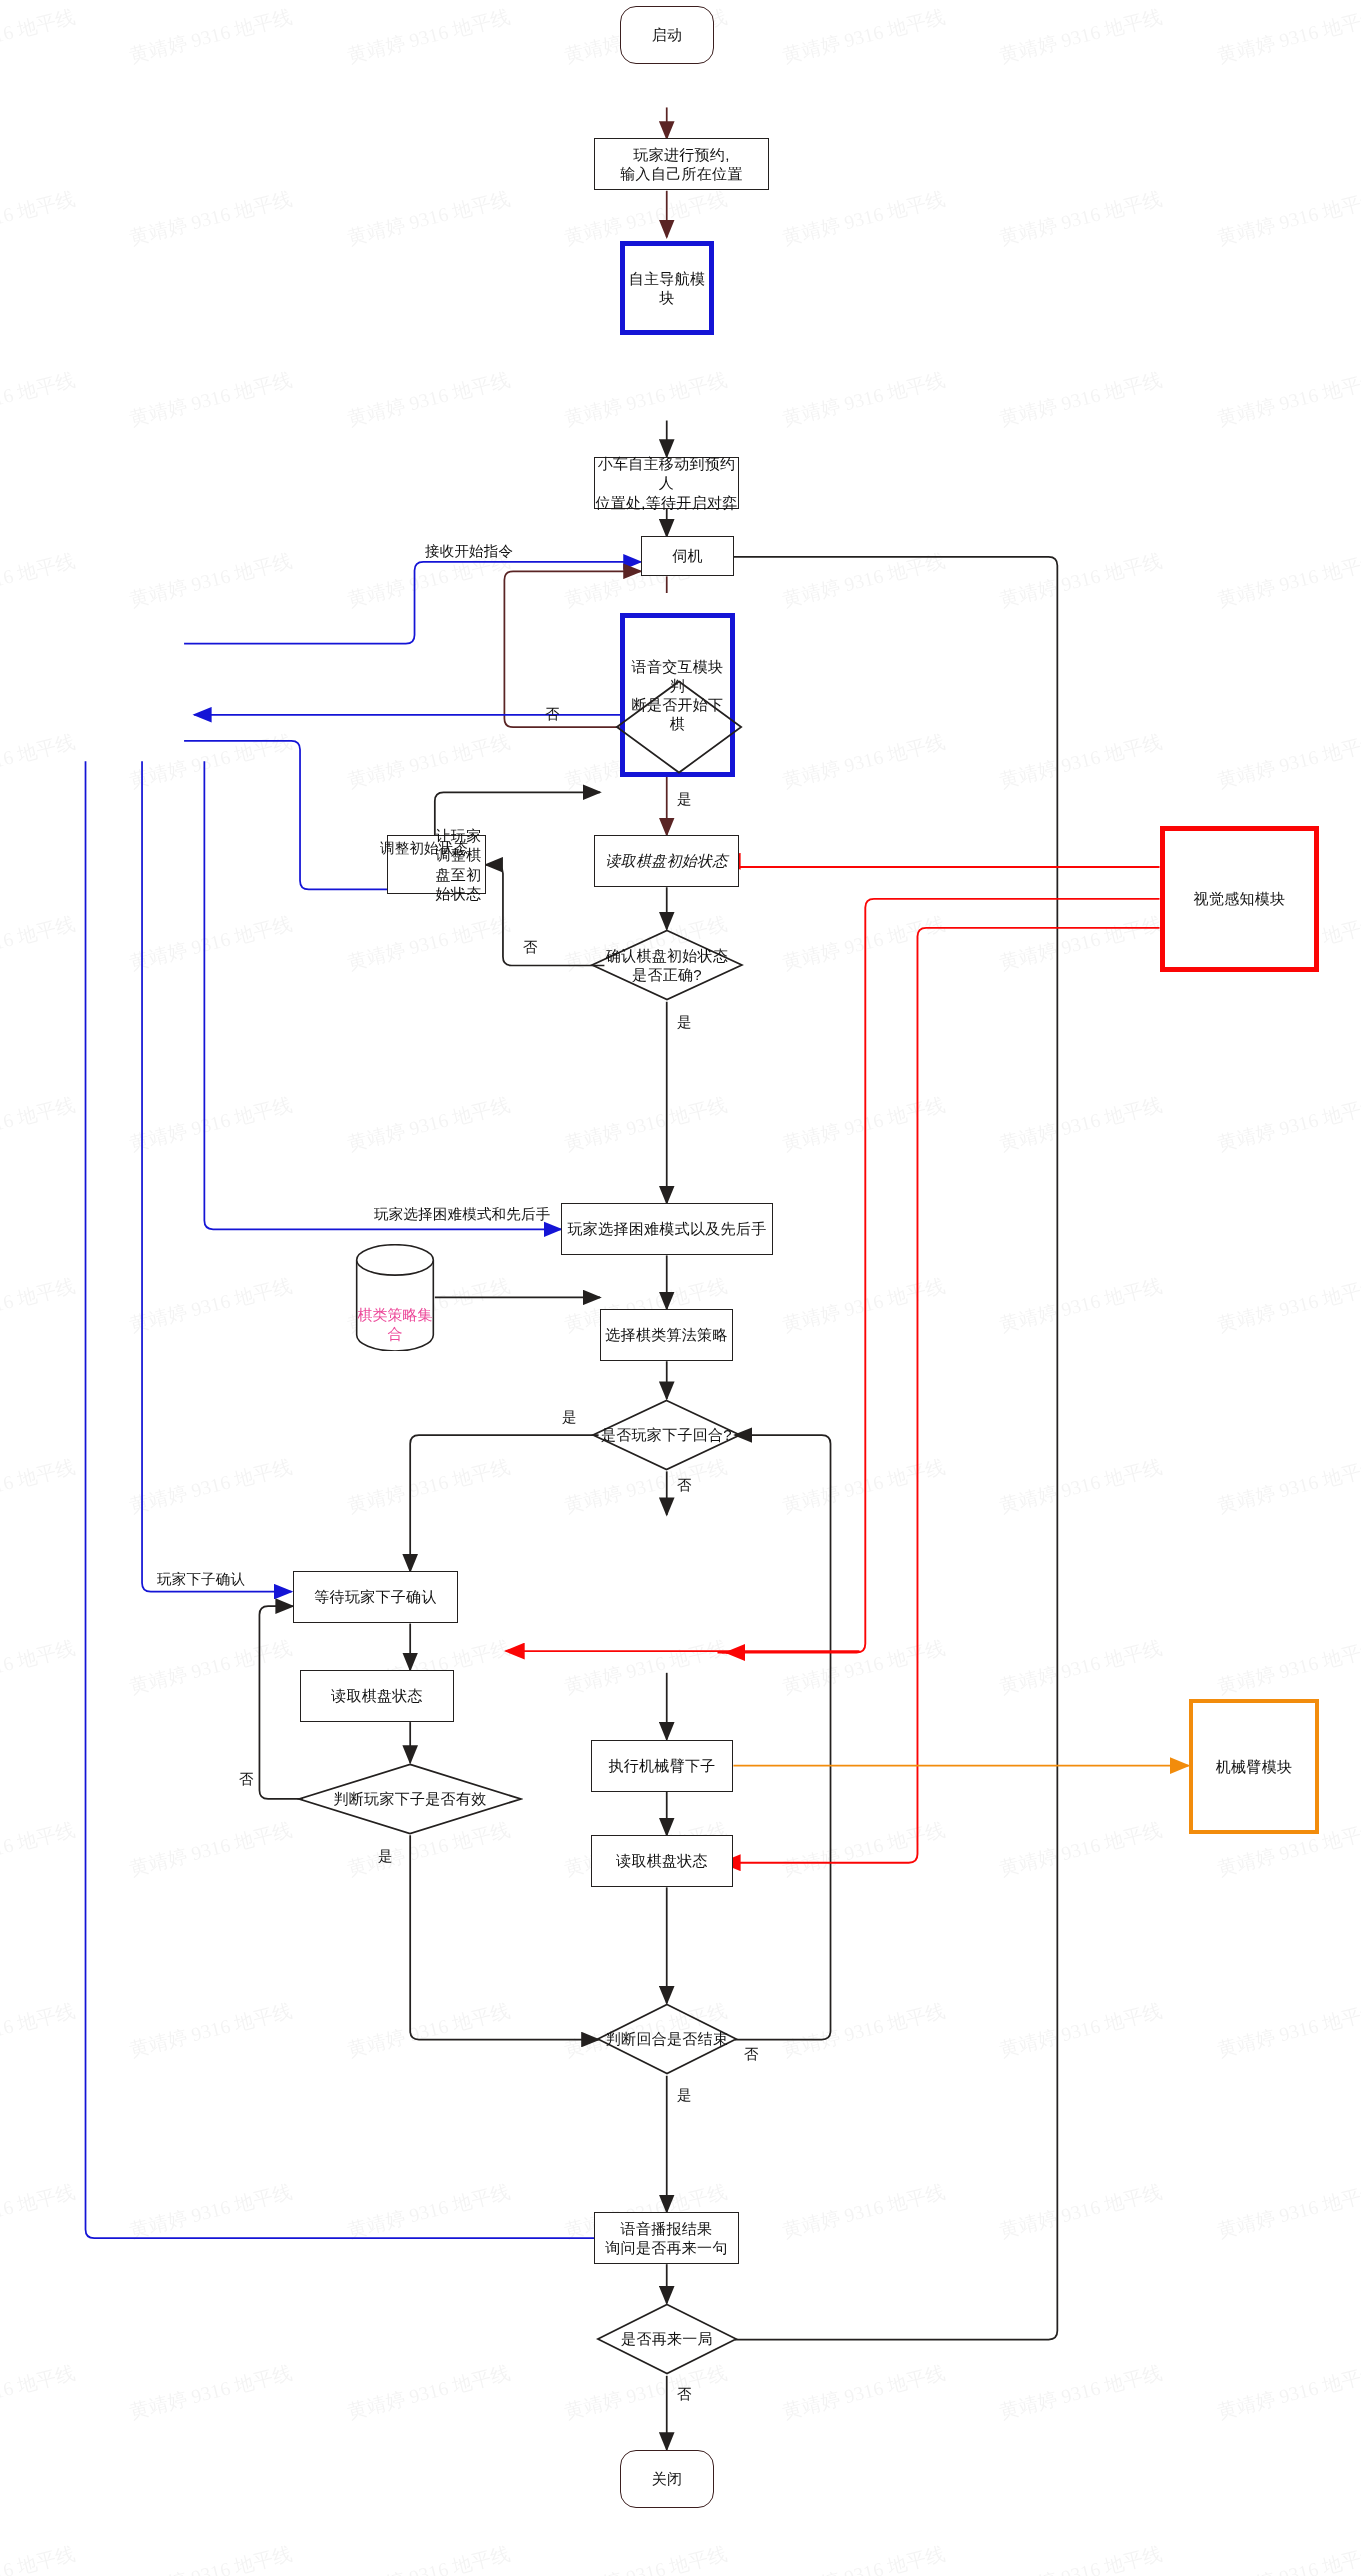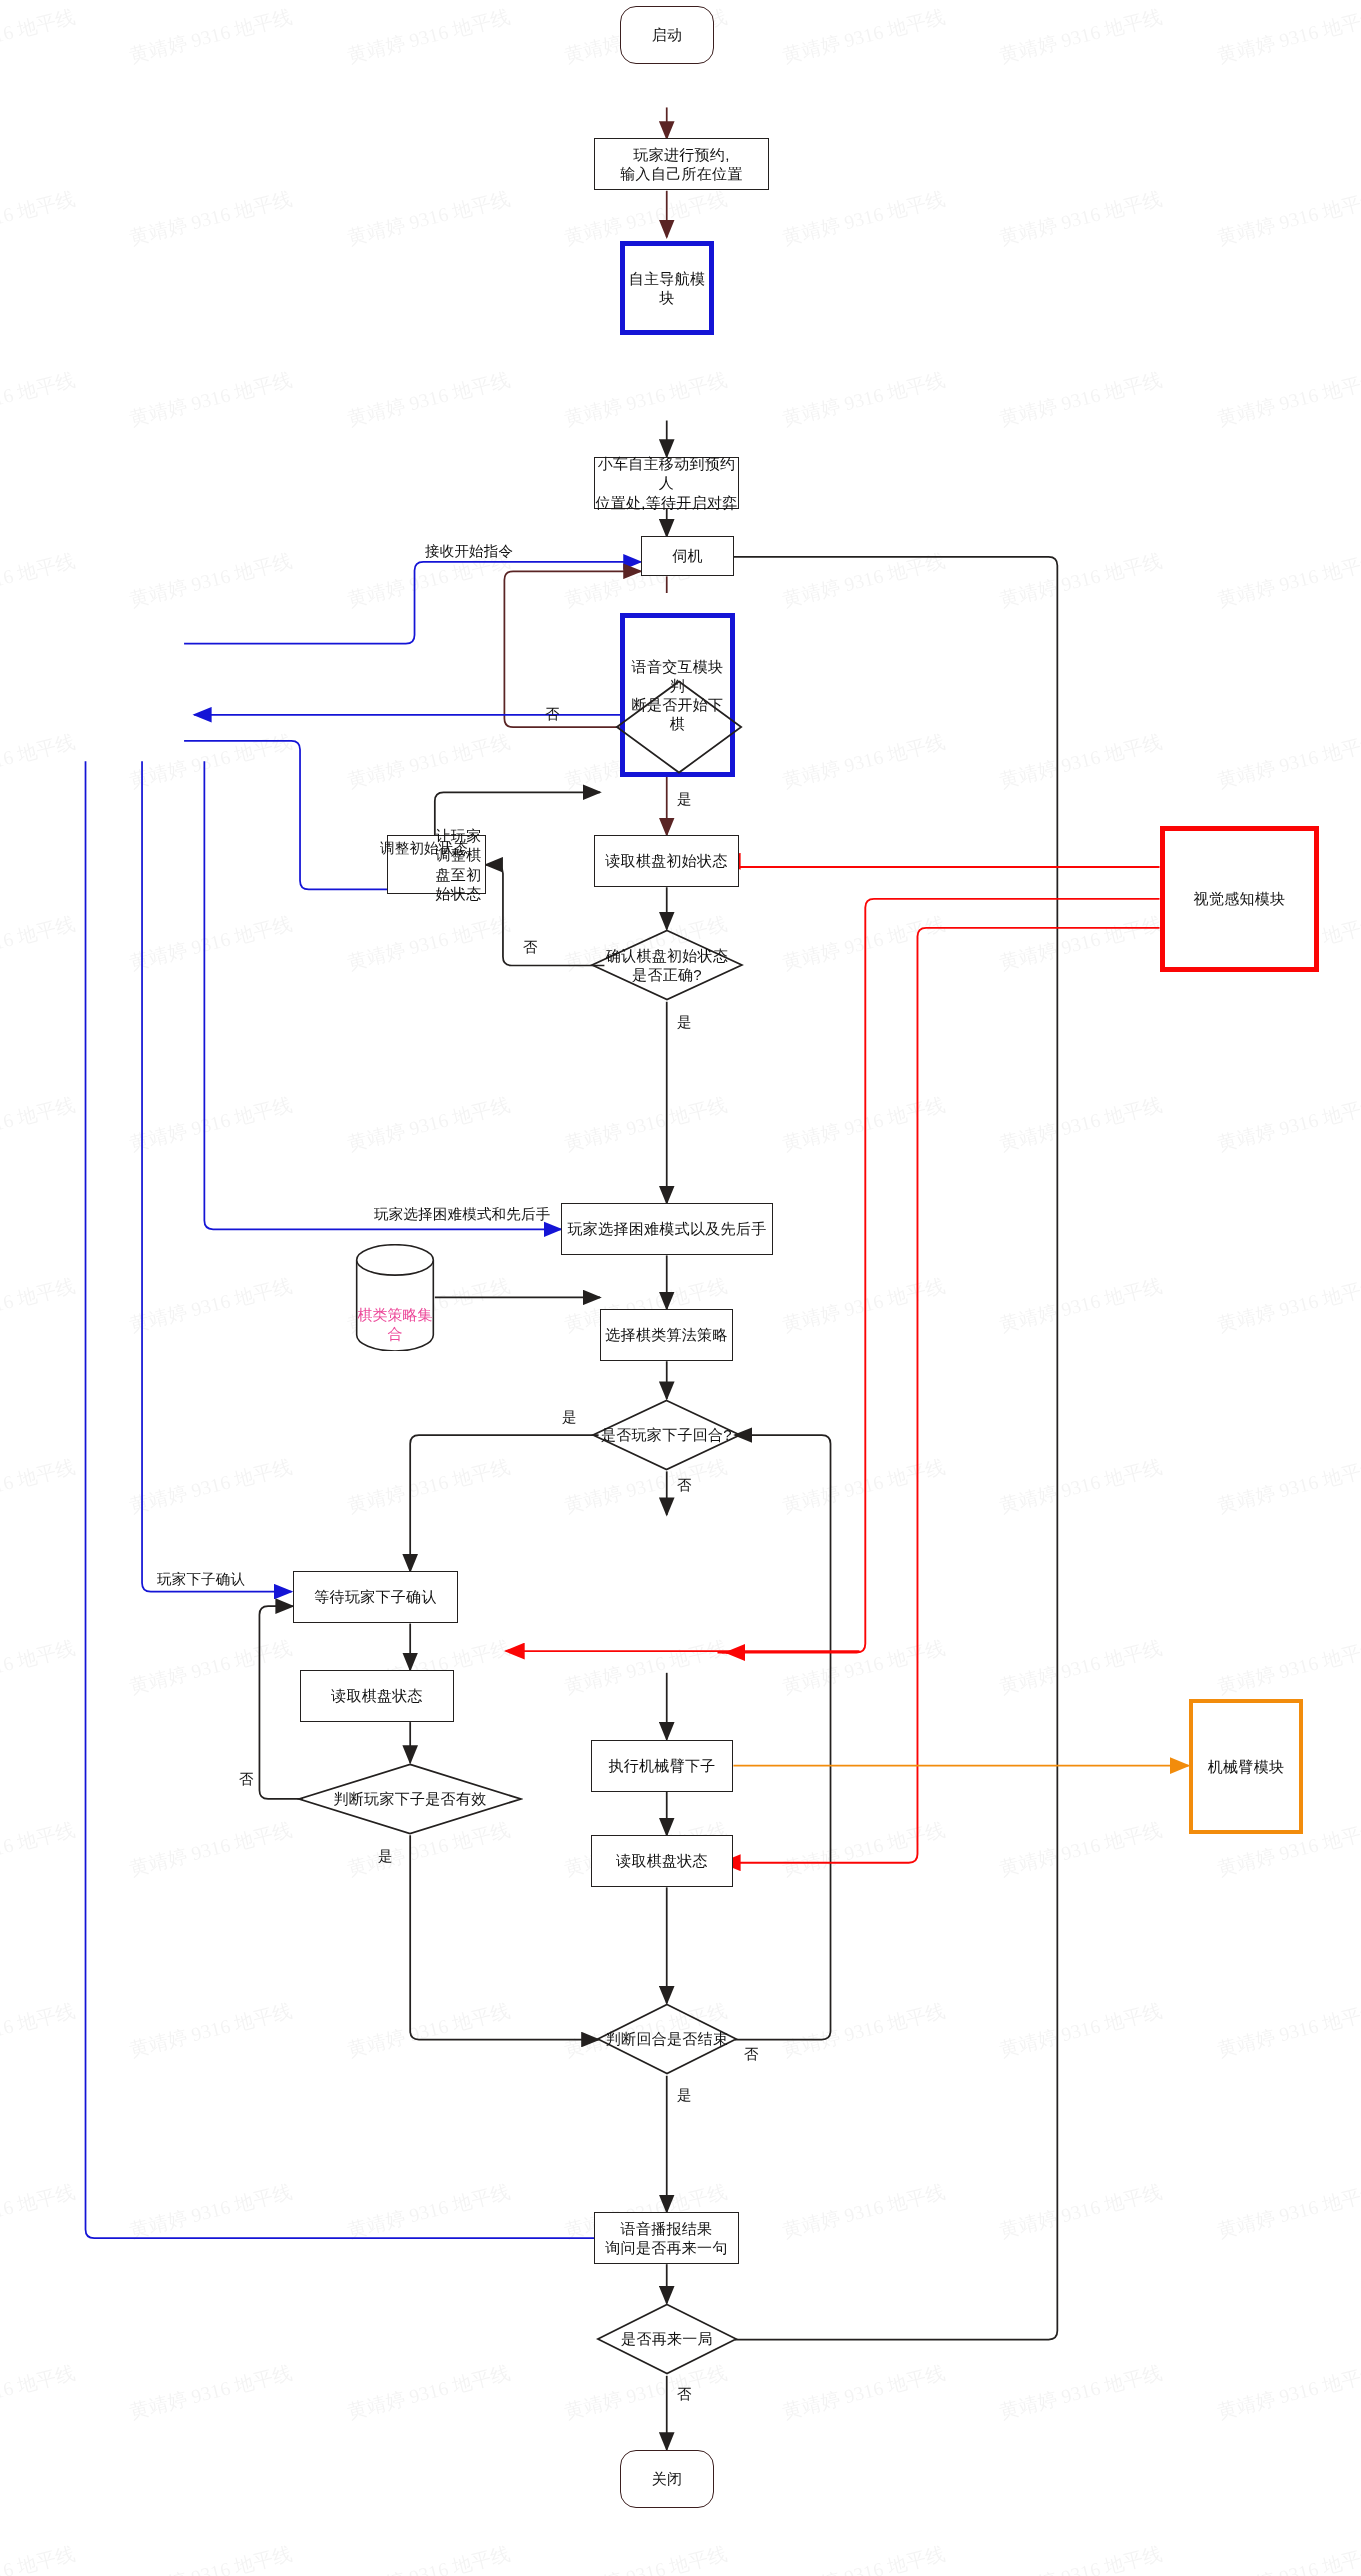--- a/index.html
+++ b/index.html
@@ -269,21 +269,21 @@
     <span>语音交互模块判</span>
     <span>断是否开始下棋</span>
   </div>
   <div class="dia" style="left:615px;top:680px;width:128px;height:94px;">
     <svg width="128" height="94" viewBox="0 0 176 130">
         <polygon points="88,2 174,65 88,128 2,65" fill="none" stroke="#23201f" stroke-width="2.4"></polygon>
       </svg>
   </div>
 
 
-  <div class="node proc" style="left:594px;top:835px;width:145px;height:52px;">
+  <div class="node proc" style="left:594px;top:835px;width:145px;height:52px;font-style:italic;">
     <span>读取棋盘初始状态</span>
   </div>
 
   <div class="node proc" style="left:387px;top:835px;width:99px;height:59px;flex-direction:column;padding-left:44px;">
     <span>让玩家调整棋</span>
     <span>盘至初始状态</span>
   </div>
 
   <div class="dia" style="left:590px;top:929px;width:154px;height:72px;">
     <svg width="154" height="72" viewBox="0 0 212 100">
@@ -328,21 +328,21 @@
 
 
   <div class="node proc" style="left:300px;top:1670px;width:154px;height:52px;">
     <span>读取棋盘状态</span>
   </div>
 
   <div class="node proc" style="left:591px;top:1740px;width:142px;height:52px;">
     <span>执行机械臂下子</span>
   </div>
 
-  <div class="node mod-orange" style="left:1189px;top:1699px;width:114px;height:135px;">
+  <div class="node mod-orange" style="left:1189px;top:1699px;width:130px;height:135px;">
     <span>机械臂模块</span>
   </div>
 
   <div class="node proc" style="left:591px;top:1835px;width:142px;height:52px;">
     <span>读取棋盘状态</span>
   </div>
 
   <div class="dia" style="left:297px;top:1763px;width:226px;height:72px;">
     <svg width="226" height="72" viewBox="0 0 312 100">
         <polygon points="156,2 310,50 156,98 2,50" fill="none" stroke="#23201f" stroke-width="2.4"></polygon>

